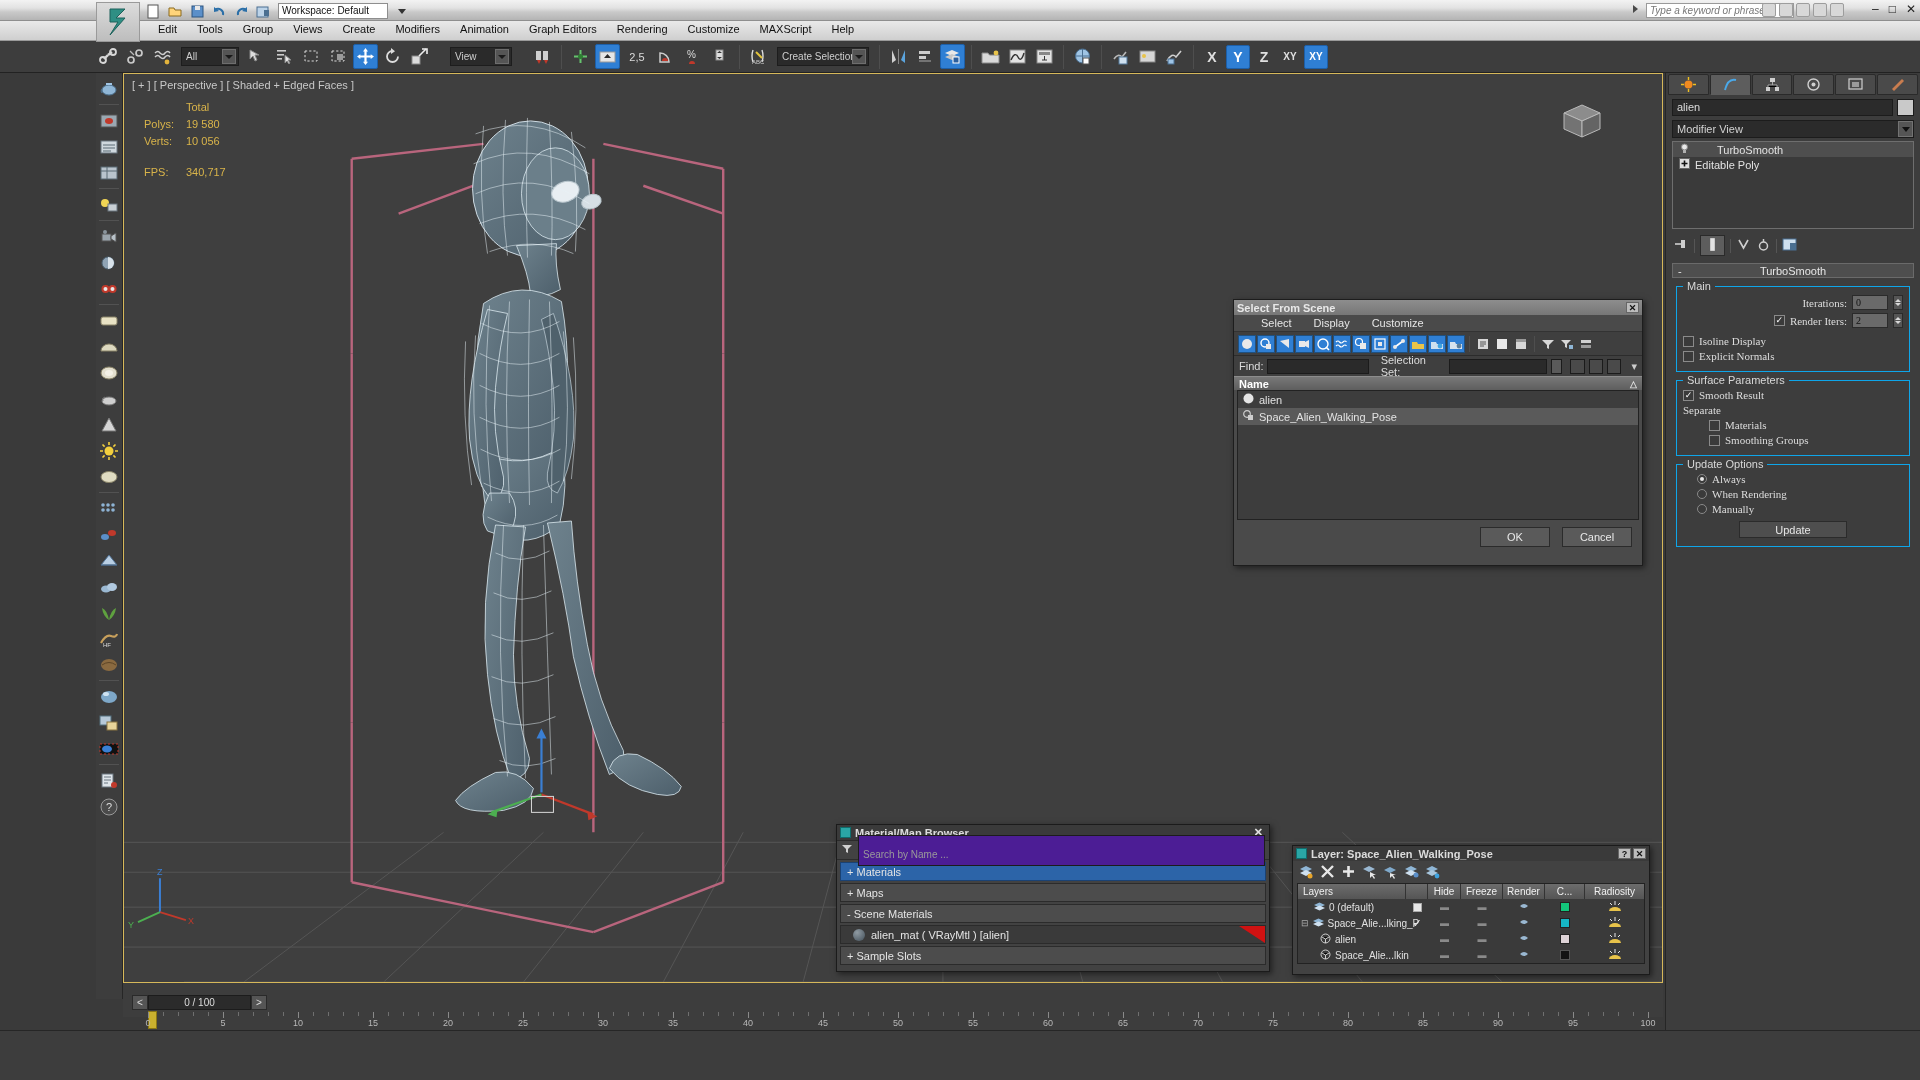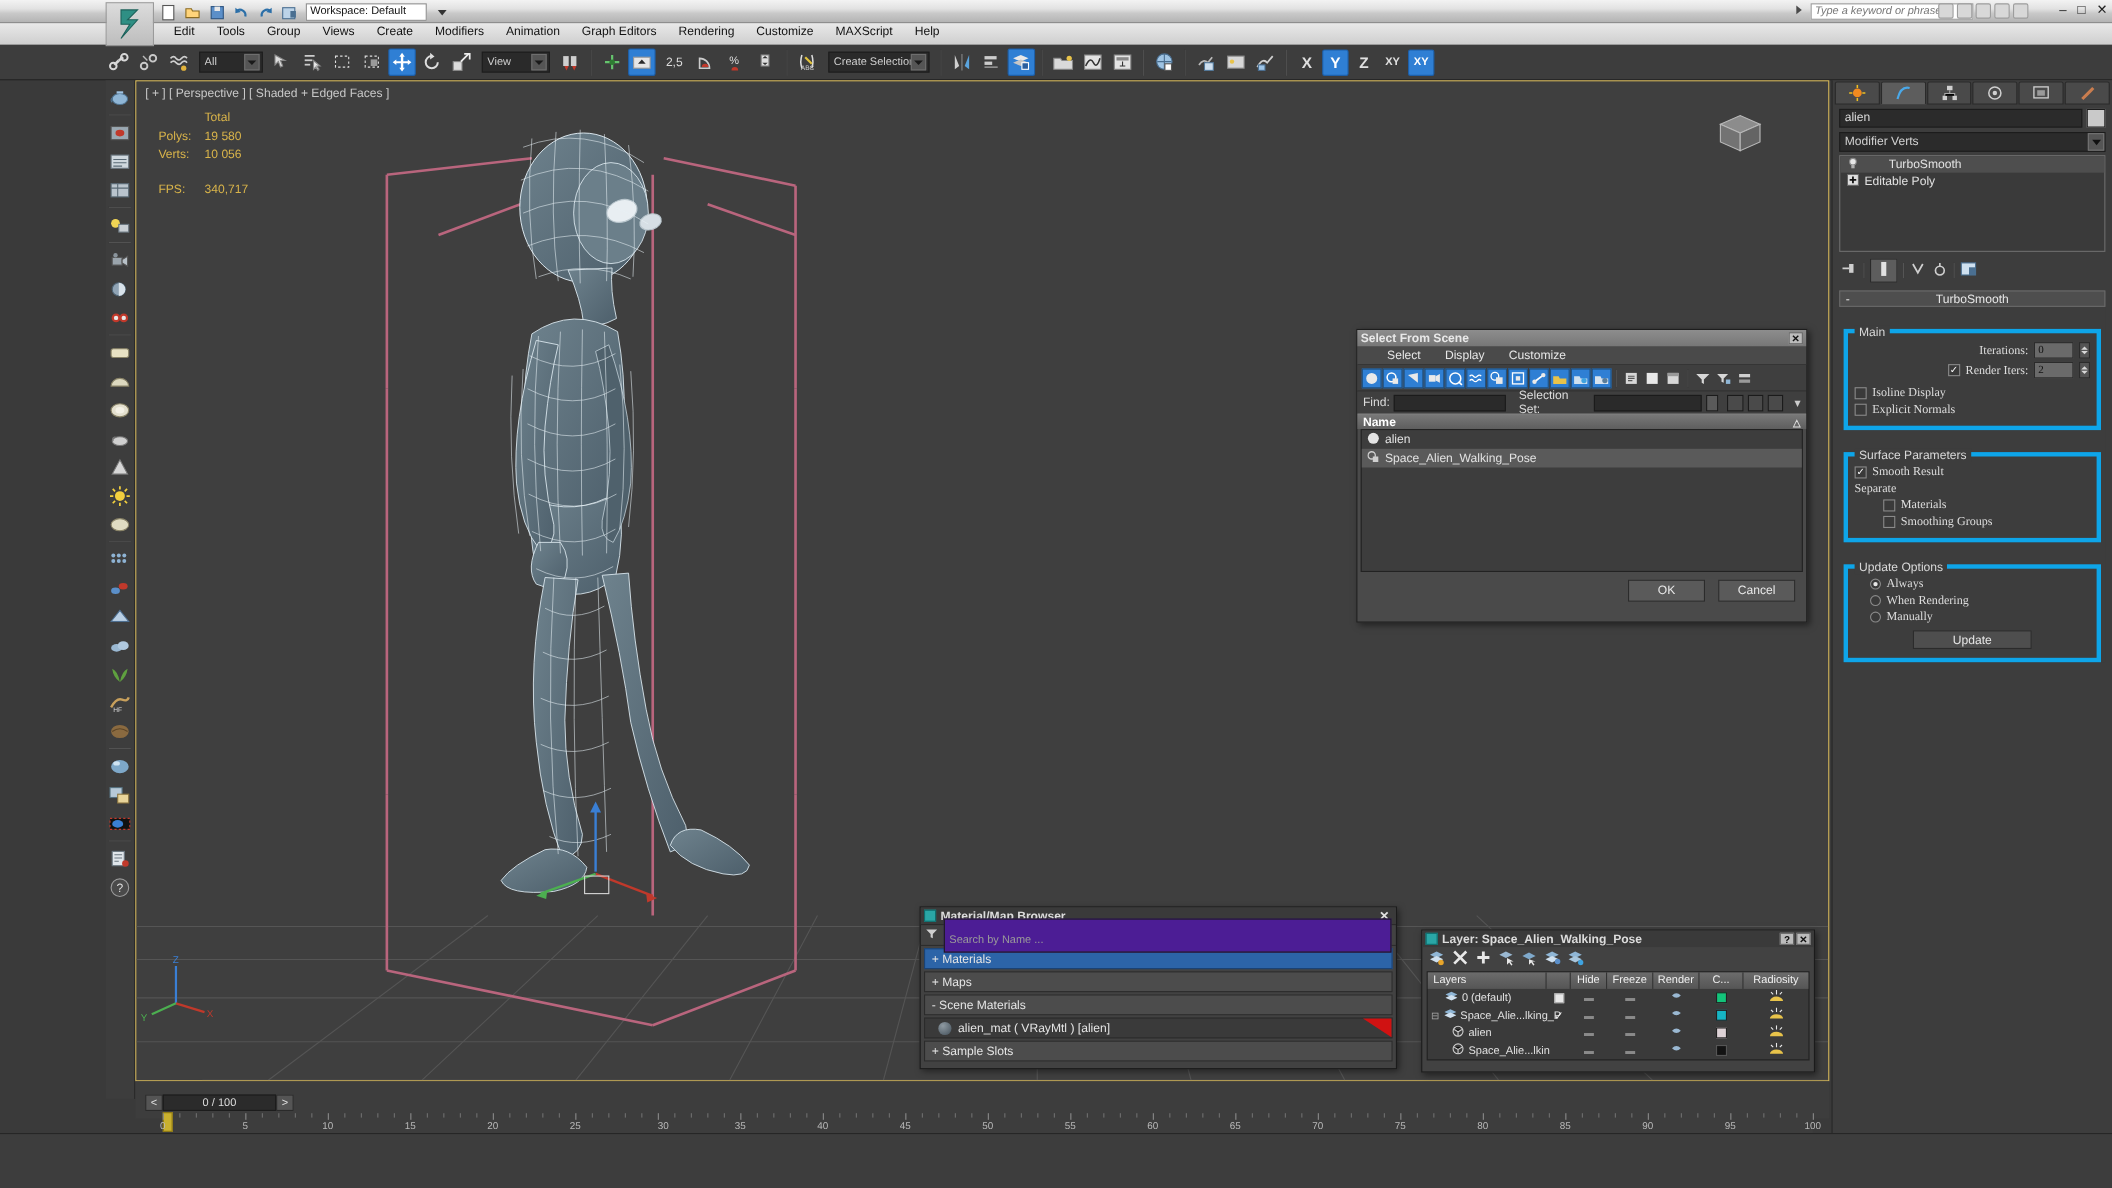--- a/index.html
+++ b/index.html
@@ -191,21 +191,21 @@
   .stackrow{ height:15px; display:flex; align-items:center; gap:5px; padding-left:6px;
     color:#e2e2e2; font-size:11px; }
   .stackrow.sel{ background:#4e4e4e; }
   .stackbtns{ display:flex; align-items:center; gap:5px; padding:3px 8px; }
   .stackbtns svg{ width:15px;height:15px; }
   .rollout{ margin:4px 6px 0 6px; background:#3d3d3d; }
   .ro-head{ height:15px; background:#4e4e4e; border:1px solid #6a6a6a;
     display:flex; align-items:center; justify-content:center; color:#e6e6e6;
     font-size:11px; position:relative;}
   .ro-head .mn{ position:absolute; left:5px; }
-  .group{ border:4px solid #0ea5e9; margin:20px 4px 4px 4px; padding:5px 6px 6px 6px; position:relative;}
+  .group{ border:1px solid #0ea5e9; margin:8px 4px 4px 4px; padding:5px 6px 6px 6px; position:relative;}
   .group > .gt{ position:absolute; top:-7px; left:6px; background:#3d3d3d; padding:0 4px;
     font-size:11px; color:#d8d8d8;}
   .frow{ display:flex; align-items:center; gap:5px; margin:3px 0; font-size:11px; color:#ddd;font-family:Liberation Serif, serif;}
   .spin{ width:36px;height:15px;background:#6a6a6a;border:1px solid #2b2b2b;color:#111;
     font-size:10px;padding:0 3px;line-height:13px;}
   .spinarr{ width:10px;height:15px;background:#555;border:1px solid #2b2b2b;
     display:flex;flex-direction:column;align-items:center;justify-content:center;gap:1px;}
   .spinarr i{ border-left:3px solid transparent;border-right:3px solid transparent; display:block;}
   .spinarr i.u{ border-bottom:3px solid #d8d8d8;}
   .spinarr i.d{ border-top:3px solid #d8d8d8;}
@@ -355,21 +355,21 @@
           <path d="M8 1 L12 4.3 L8 7 Z" fill="#ddd"></path>
         </svg>
     </div>
     <div class="tbtn">
       <svg viewBox="0 0 19 19">
           <rect x="2" y="9" width="8" height="8" fill="#dcdcdc" stroke="#888"></rect>
           <path d="M9 9 L16 2" stroke="#eee" stroke-width="1.6"></path>
           <path d="M12 2 H17 V7" fill="none" stroke="#eee" stroke-width="1.6"></path>
         </svg>
     </div>
-    <div class="combo" style="width:62px;margin:0 4px;">
+    <div class="combo" style="width:62px;margin:0 16px;">
       <span class="cv">View</span>
       <span class="carr">
           <i></i>
         </span>
     </div>
     <div class="tbtn">
       <svg viewBox="0 0 19 19">
           <rect x="3" y="4" width="5" height="9" fill="#cfcfcf"></rect>
           <rect x="10" y="4" width="5" height="9" fill="#cfcfcf"></rect>
           <path d="M4 13 L6 17 L8 13 Z" fill="#c0392b"></path>
@@ -1226,21 +1226,21 @@
           </svg>
         </div>
     </div>
 
     <div class="namerow">
       <span class="ni">alien</span>
       <span class="cs"></span>
     </div>
 
     <div class="modlist">
-      <span>Modifier Verts</span>
+      <span>Modifier View</span>
       <span class="arr">
           <i></i>
         </span>
     </div>
 
     <div class="stack">
       <div class="stackrow sel">
         <span><svg width="11" height="11" viewBox="0 0 11 11">
               <circle cx="5.5" cy="4" r="3" fill="#e8e8e8" stroke="#888"></circle>
               <rect x="4" y="7" width="3" height="3" fill="#b0b0b0"></rect>

